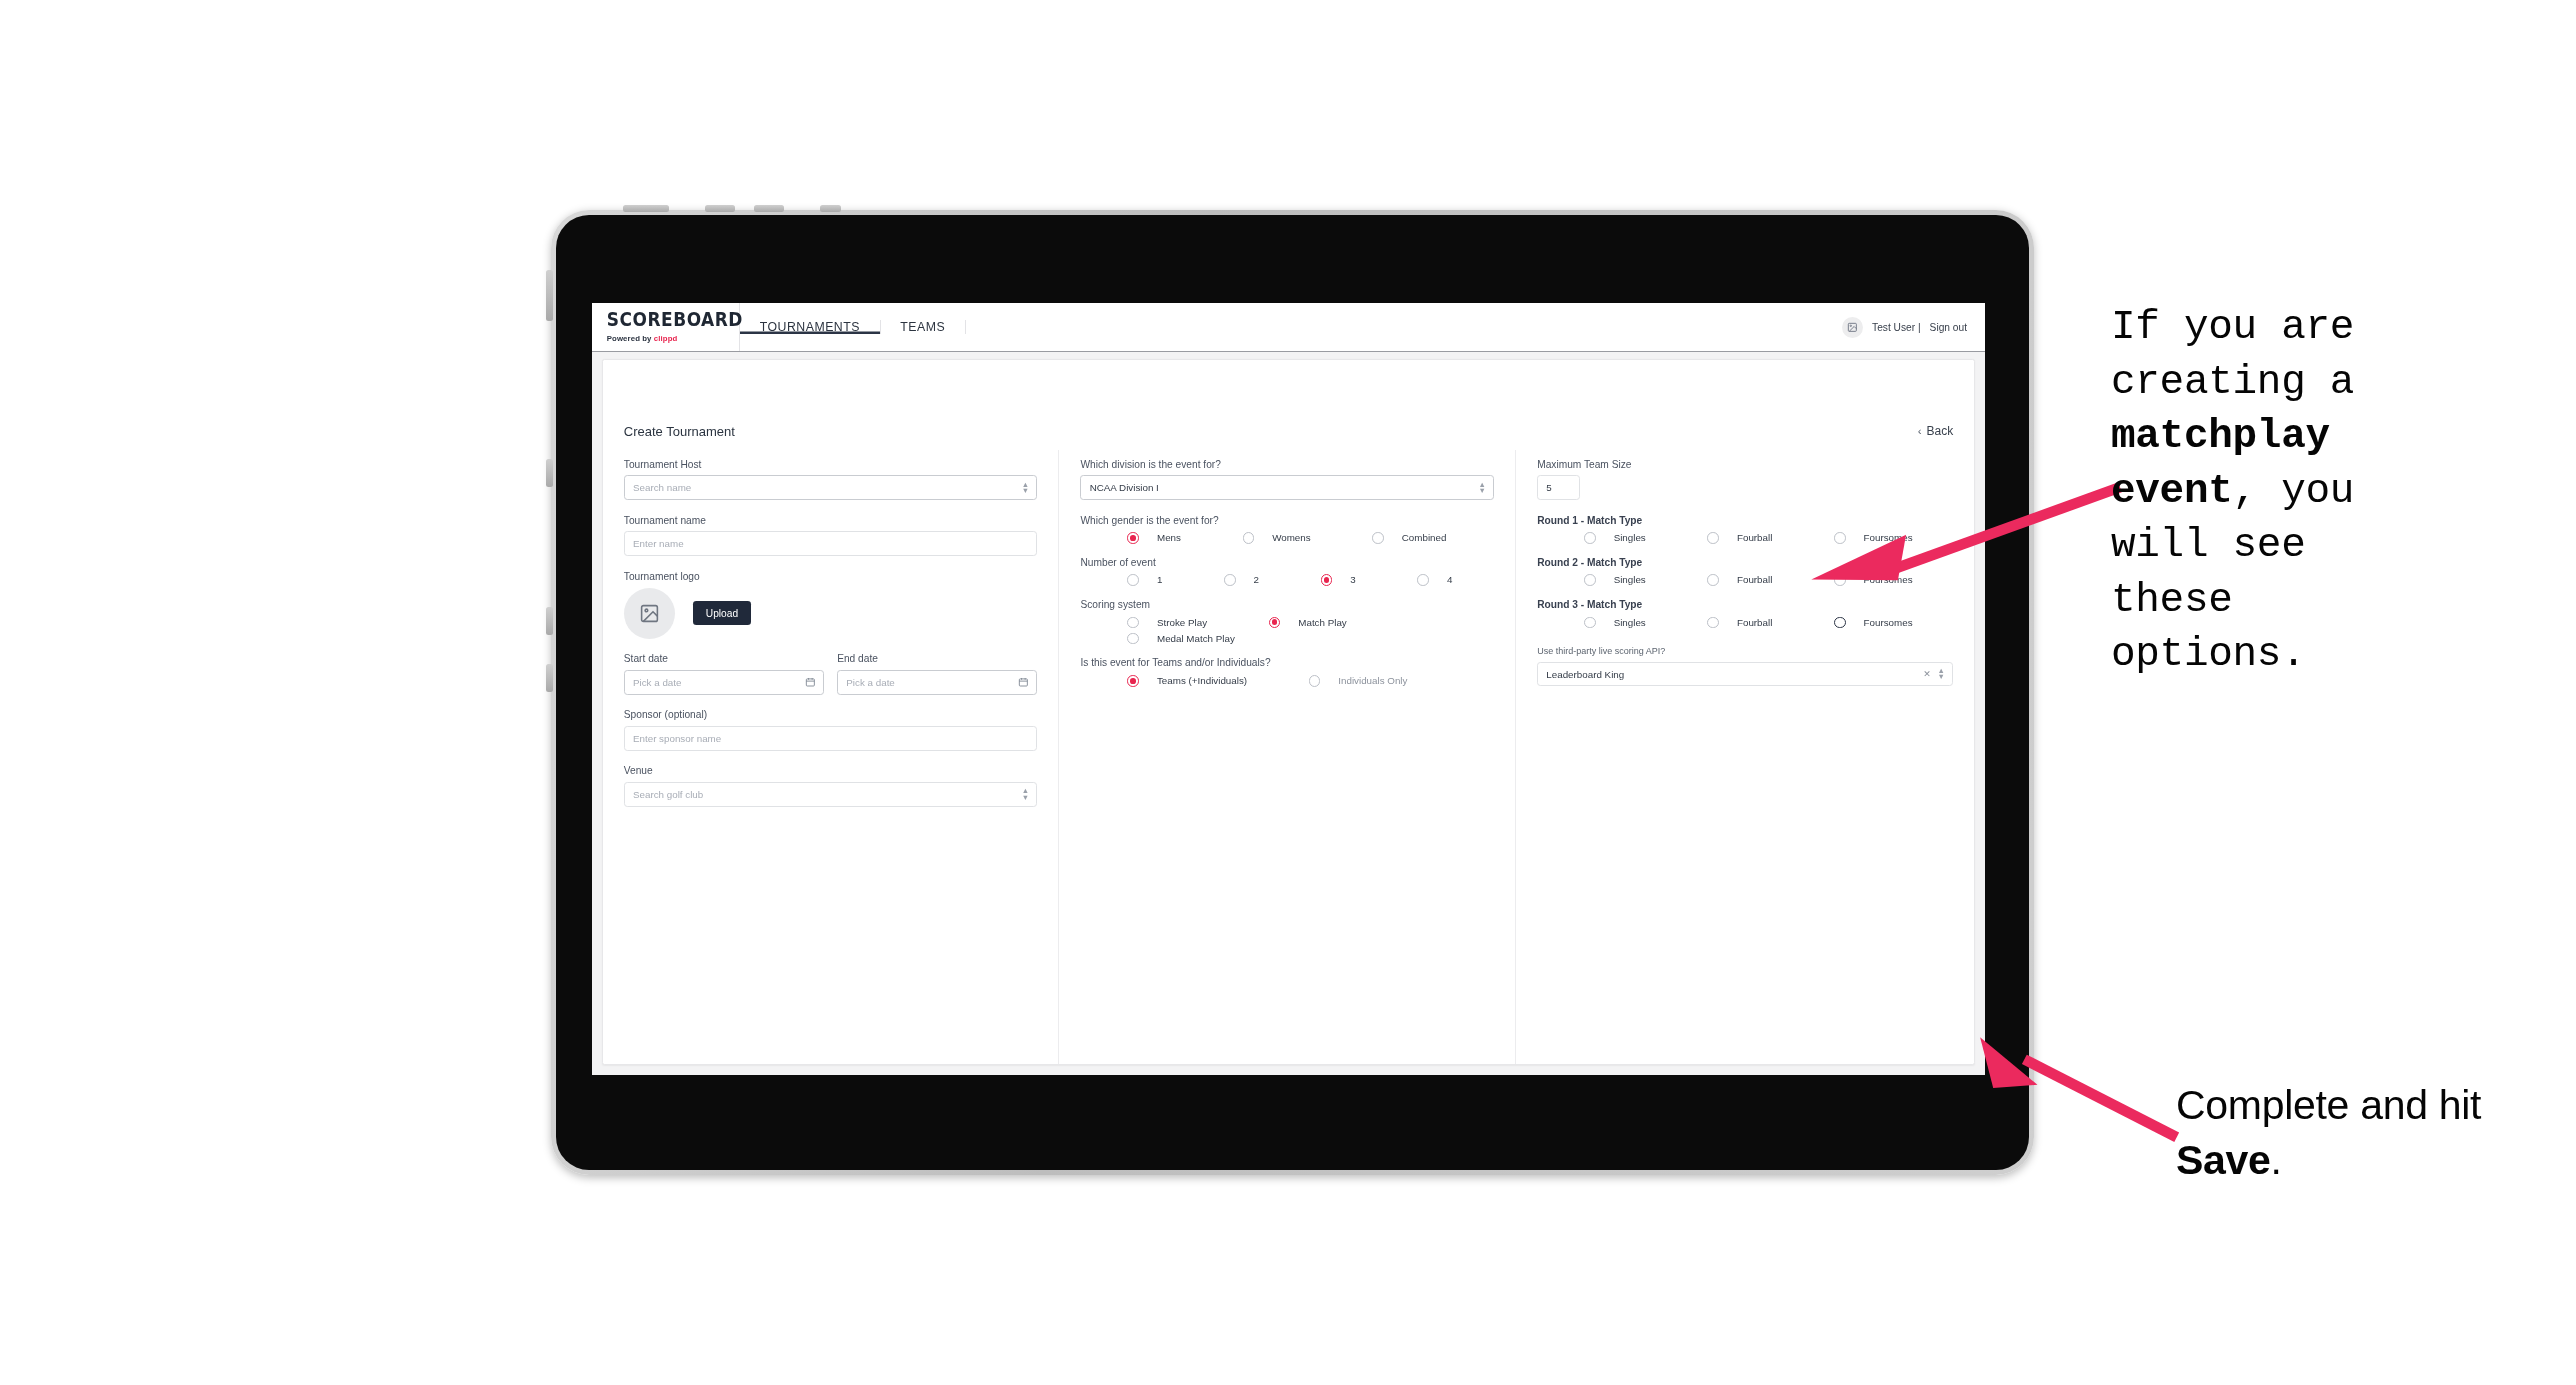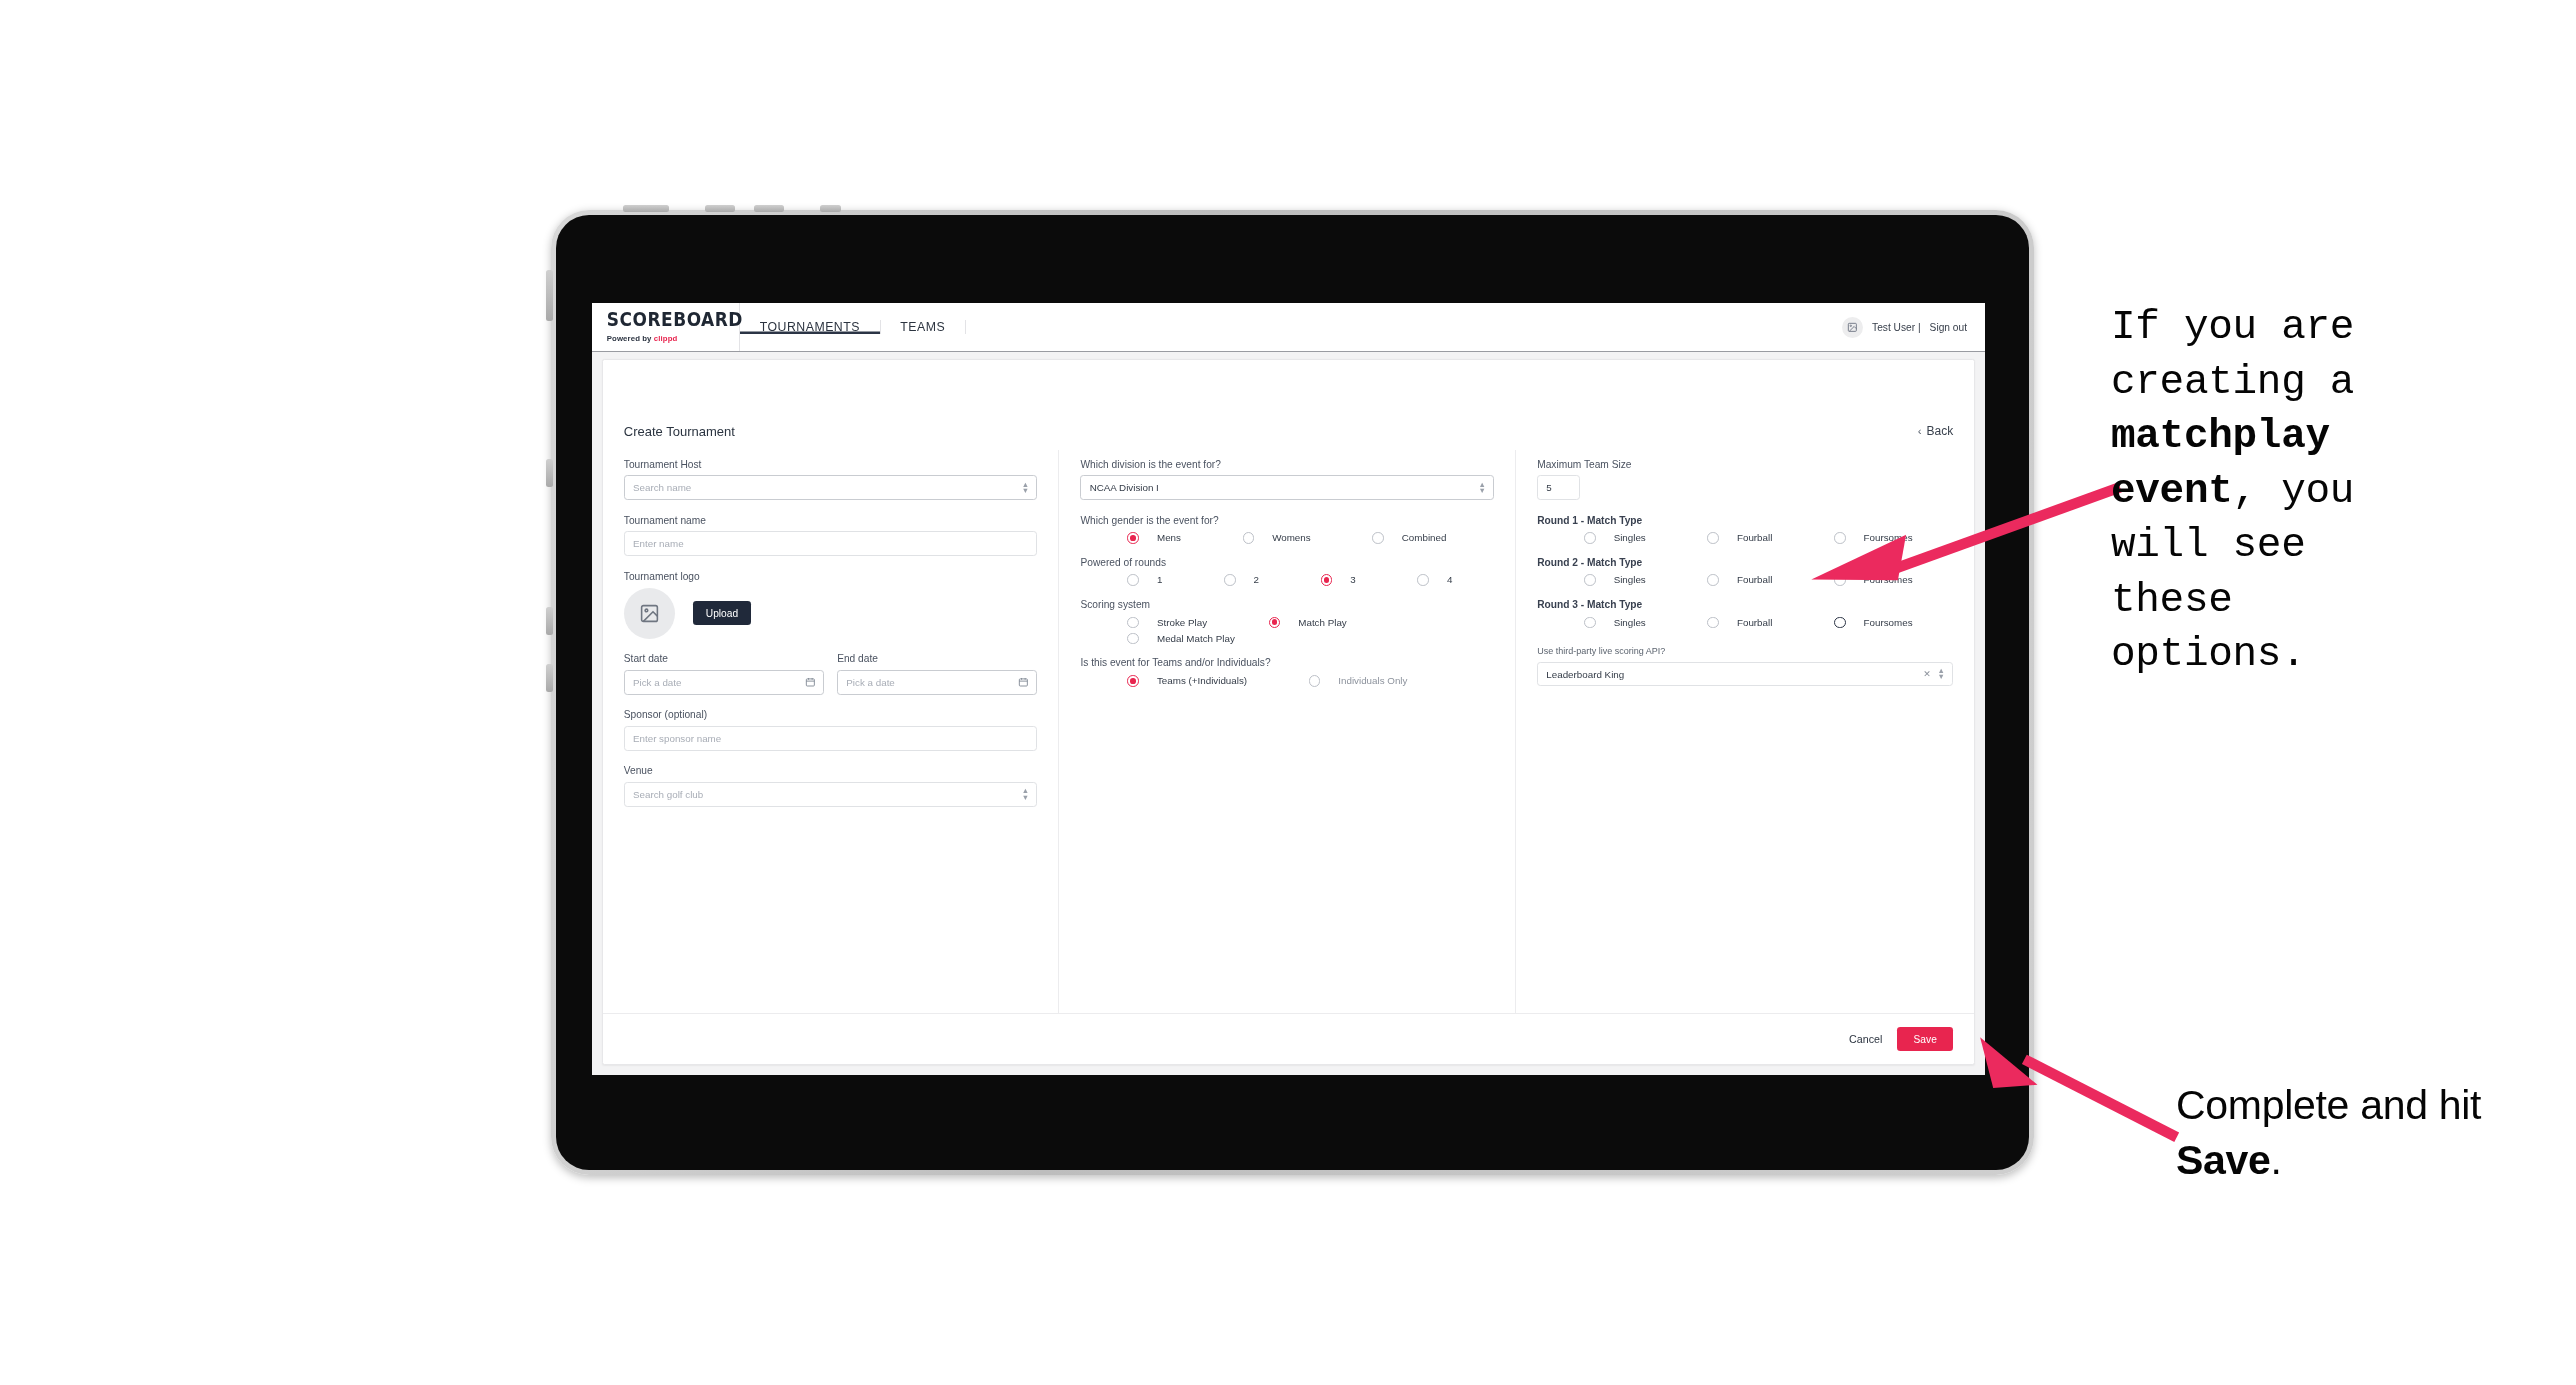--- a/index.html
+++ b/index.html
@@ -411,21 +411,21 @@
                   <span class="radio-label">Womens</span>
                 </div>
                 <div class="radio-opt">
                   <span class="radio"></span>
                   <span class="radio-label">Combined</span>
                 </div>
               </div>
             </div>
 
             <div class="group">
-              <label class="group-label">Powered of rounds</label>
+              <label class="group-label">Number of event</label>
               <div class="radio-row">
                 <div class="radio-opt">
                   <span class="radio"></span>
                   <span class="radio-label">1</span>
                 </div>
                 <div class="radio-opt">
                   <span class="radio"></span>
                   <span class="radio-label">2</span>
                 </div>
                 <div class="radio-opt">
@@ -543,24 +543,20 @@
                 <span class="right-adorn">
                   <span class="x-icon">✕</span>
                   <span class="chev-updown">▲<br>▼</span>
                 </span>
               </div>
             </div>
 
           </div>
         </div>
 
-        <div class="card-foot">
-          <button class="btn-cancel">Cancel</button>
-          <button class="btn-save">Save</button>
-        </div>
 
       </div>
     </div>
   </div>
 
   <svg class="arrow arrow-1" width="311" height="98" viewBox="0 0 380 120">
     <path d="M378 4 L96 106" stroke="#eb2a5e" stroke-width="13" stroke-linecap="butt"></path>
     <path d="M0 117 L116 62 L106 118 Z" fill="#eb2a5e"></path>
   </svg>
 

